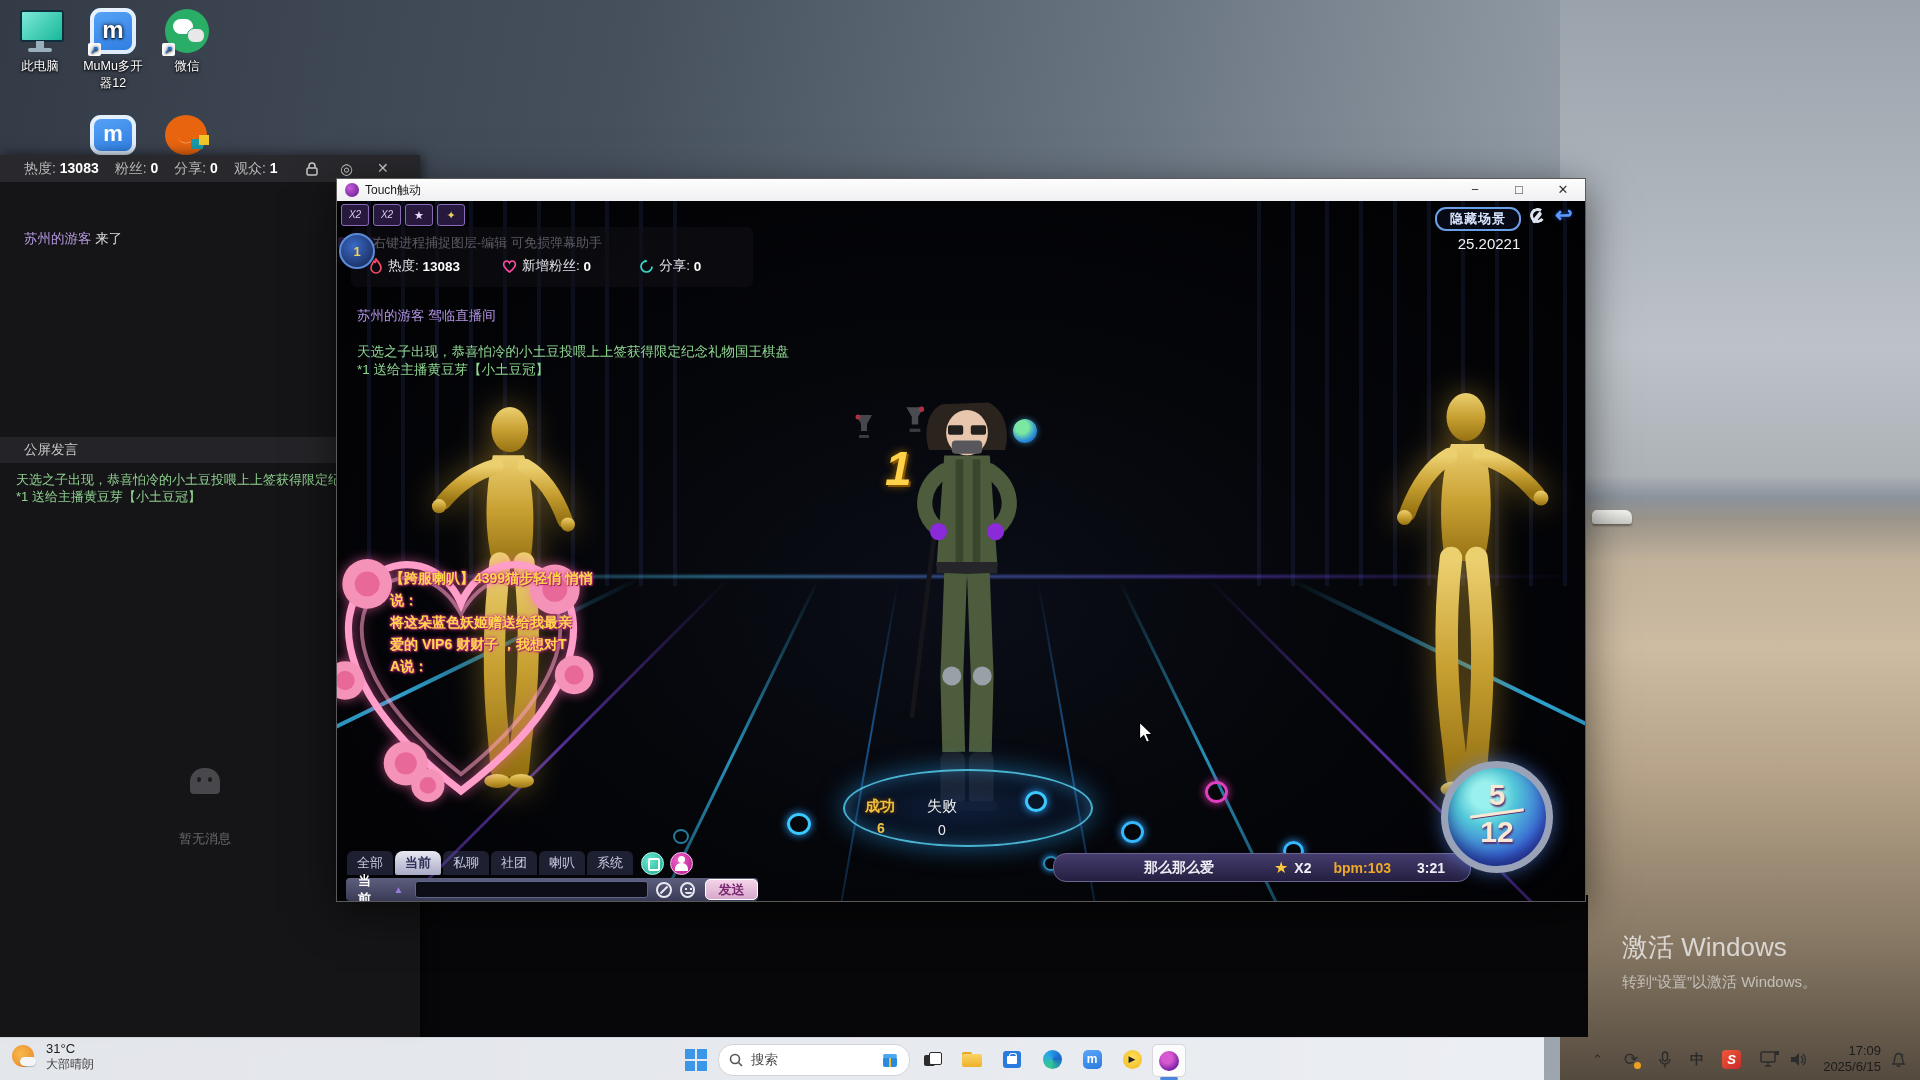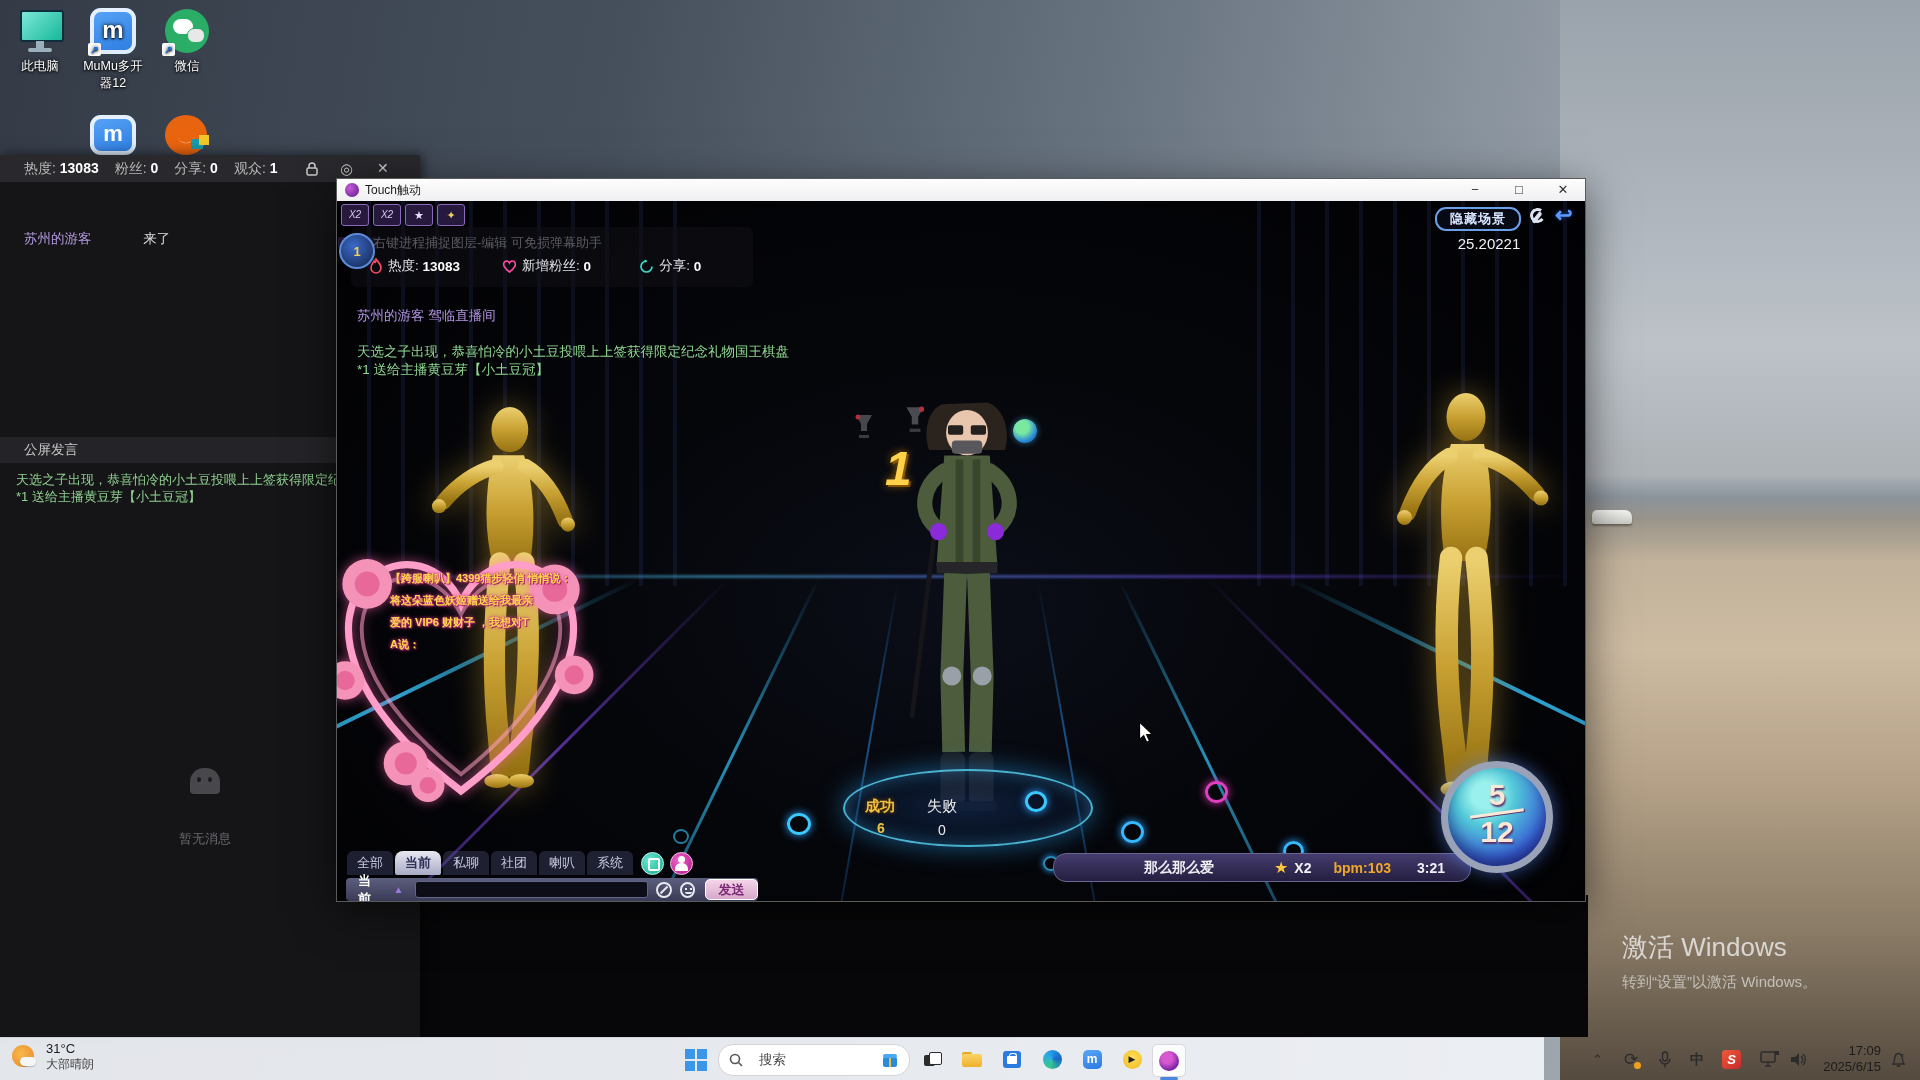--- a/index.html
+++ b/index.html
@@ -122,21 +122,21 @@
       <svg class="abs" style="left:304px;top:6px;" width="16" height="16" viewBox="0 0 16 16">
           <rect x="3" y="7" width="10" height="7" rx="1.5" fill="none" stroke="#c8c8c8" stroke-width="1.5"></rect>
           <path d="M5 7 V5 a3 3 0 0 1 6 0 V7" fill="none" stroke="#c8c8c8" stroke-width="1.5"></path>
         </svg>
       <span class="abs" style="left:340px;top:0;color:#c8c8c8;font-size:15px;">◎</span>
       <span class="abs" style="left:377px;top:0;color:#c8c8c8;font-size:14px;">✕</span>
     </div>
 
     <div class="abs" style="left:24px;top:75px;font-size:13.5px;">
       <span style="color:#b49ae0;">苏州的游客</span>
-      <span style="color:#e8e8e8;"> </span><span style="color:#dcdcdc;margin-left:48px;">来了</span>
+      <span style="color:#e8e8e8;"> </span><span style="color:#dcdcdc;">来了</span>
     </div>
 
     <div class="sechead" style="top:282px;"><span>公屏发言</span></div>
     <div class="abs greenmsg" style="left:16px;top:316px;">天选之子出现，恭喜怕冷的小土豆投喂上上签获得限定纪念礼物国王棋盘</div>
     <div class="abs greenmsg" style="left:16px;top:333px;">*1 送给主播黄豆芽【小土豆冠】</div>
 
 
     <div class="abs" style="left:190px;top:613px;width:30px;height:26px;background:#47474c;border-radius:14px 14px 4px 4px;">
       <div class="abs" style="left:7px;top:9px;width:4px;height:5px;background:#1b1b1e;border-radius:50%;"></div>
       <div class="abs" style="left:18px;top:9px;width:4px;height:5px;background:#1b1b1e;border-radius:50%;"></div>
@@ -268,21 +268,21 @@
           <circle cx="84" cy="19" r="4.5" fill="#e8689a"></circle>
         <circle cx="8" cy="52" r="7" fill="#f592b8"></circle>
           <circle cx="8" cy="52" r="3.5" fill="#e8689a"></circle>
         <circle cx="91" cy="50" r="7" fill="#f592b8"></circle>
           <circle cx="91" cy="50" r="3.5" fill="#e8689a"></circle>
         <circle cx="30" cy="82" r="8" fill="#f592b8"></circle>
           <circle cx="30" cy="82" r="4" fill="#e8689a"></circle>
         <circle cx="38" cy="90" r="6" fill="#f592b8"></circle>
           <circle cx="38" cy="90" r="3" fill="#e8689a"></circle>
       </svg>
-      <div class="abs" style="left:28px;top:366px;width:210px;font-size:11px;line-height:22px;padding-left:25px;">
+      <div class="abs" style="left:28px;top:366px;width:210px;font-size:14px;line-height:22px;padding-left:25px;">
         <div class="goldtxt">【跨服喇叭】4399猫步轻俏 悄悄说：</div>
         <div class="goldtxt">将这朵蓝色妖姬赠送给我最亲</div>
         <div class="goldtxt">爱的 VIP6 财财子 ，我想对T</div>
         <div class="goldtxt">A说：</div>
       </div>
 
       <div class="abs" style="left:4px;top:3px;display:flex;gap:4px;">
         <div style="width:26px;height:20px;border:1px solid #8a6ab8;background:rgba(70,45,110,.55);border-radius:3px;color:#d8c8f0;font-size:10px;font-style:italic;text-align:center;line-height:20px;">X2</div>
         <div style="width:26px;height:20px;border:1px solid #8a6ab8;background:rgba(70,45,110,.55);border-radius:3px;color:#d8c8f0;font-size:10px;font-style:italic;text-align:center;line-height:20px;">X2</div>
         <div style="width:26px;height:20px;border:1px solid #8a6ab8;background:rgba(70,45,110,.55);border-radius:3px;color:#e8d8ff;font-size:11px;text-align:center;line-height:20px;">★</div>
@@ -396,21 +396,21 @@
         <div style="width:10px;height:10px;background:#3a96e8;"></div>
           <div style="width:10px;height:10px;background:#3a96e8;"></div>
       </div>
     </div>
 
     <div class="abs" style="left:718px;top:6px;width:190px;height:30px;background:#fff;border:1px solid #d4d4d8;border-radius:15px;display:flex;align-items:center;">
       <svg width="14" height="14" viewBox="0 0 14 14" style="margin-left:10px;">
           <circle cx="6" cy="6" r="4.5" fill="none" stroke="#555" stroke-width="1.6"></circle>
           <line x1="9.5" y1="9.5" x2="13" y2="13" stroke="#555" stroke-width="1.6"></line>
         </svg>
-      <span style="margin-left:16px;font-size:13.5px;color:#4a4a4a;">搜索</span>
+      <span style="margin-left:8px;font-size:13.5px;color:#4a4a4a;">搜索</span>
       <div style="margin-left:auto;margin-right:10px;position:relative;width:18px;height:16px;">
         <div class="abs" style="left:2px;top:5px;width:14px;height:10px;background:#2a8ae0;border-radius:2px;"></div>
         <div class="abs" style="left:8px;top:5px;width:2px;height:10px;background:#f0c02a;"></div>
         <div class="abs" style="left:2px;top:2px;width:14px;height:4px;background:#48a8f0;border-radius:2px;"></div>
       </div>
     </div>
 
     <div class="tbicon" style="left:916px;">
       <div style="position:relative;width:16px;height:16px;">
         <div class="abs" style="left:0;top:3px;width:11px;height:11px;background:#2b2b2b;border-radius:2px;"></div>

